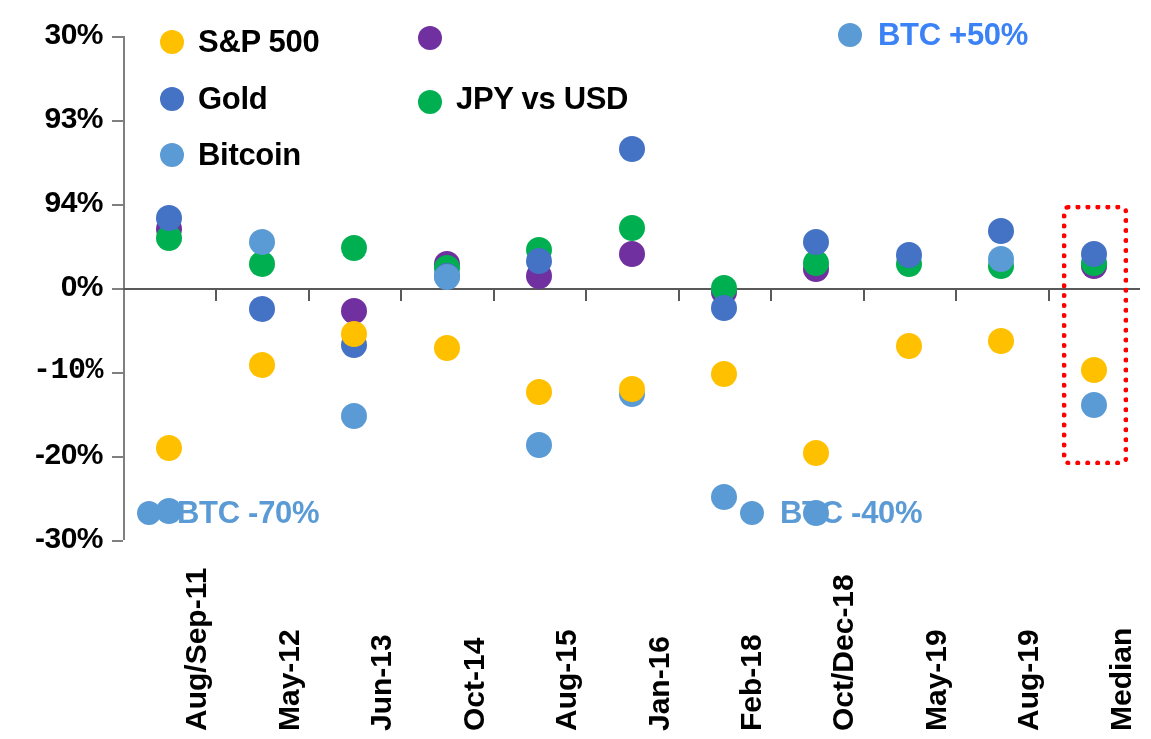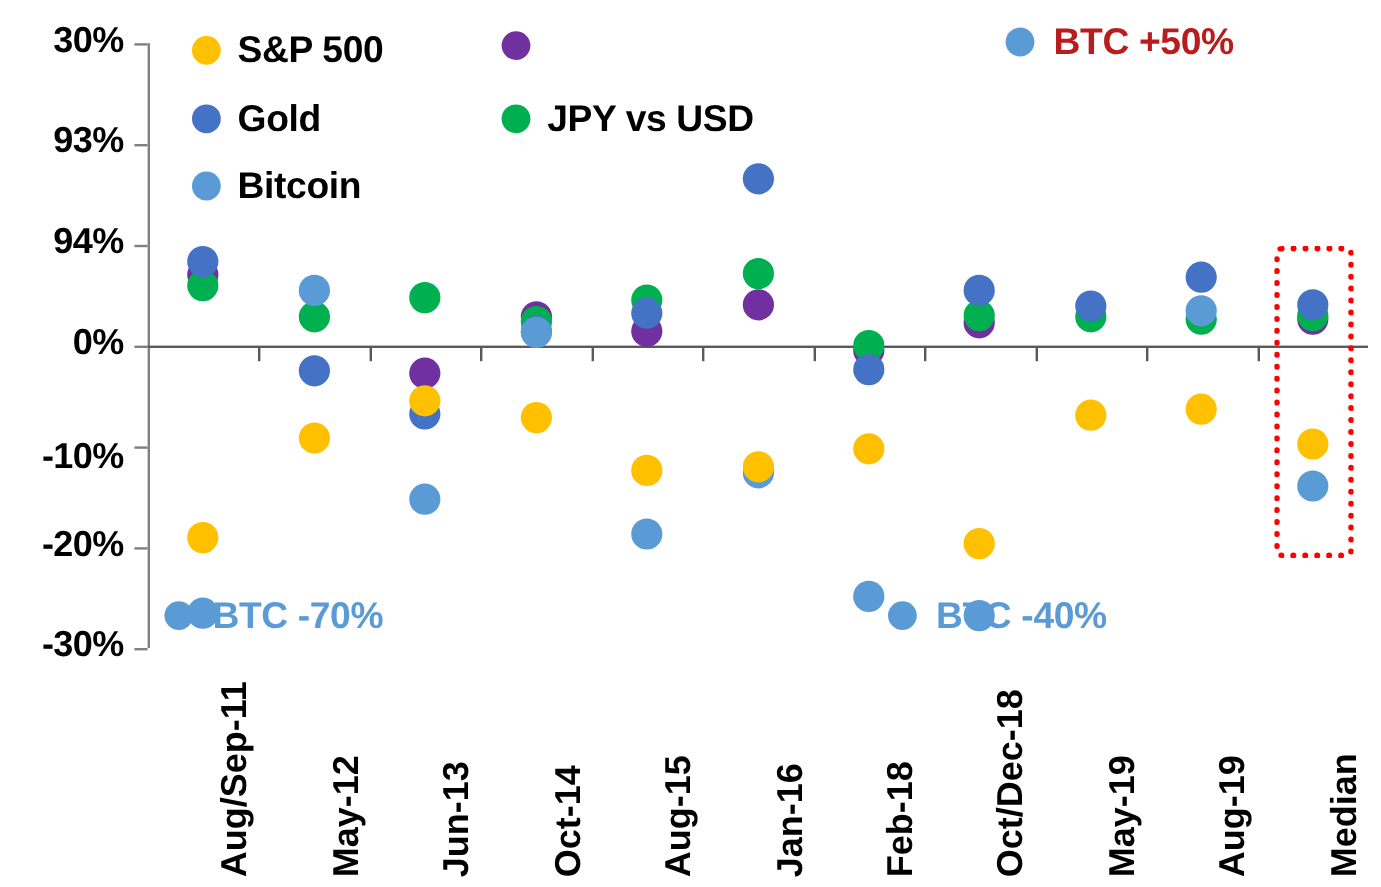--- a/index.html
+++ b/index.html
@@ -60,21 +60,21 @@
 </style>
 </head>
 <body>
 
 <div id="chart-root">
 
   <div class="ylabel" style="left: 0px; width: 103px; top: 19px;">30%</div>
   <div class="ylabel" style="left: 0px; width: 103px; top: 103px;">93%</div>
   <div class="ylabel" style="left: 0px; width: 103px; top: 187px;">94%</div>
   <div class="ylabel" style="left: 0px; width: 103px; top: 271px;">0%</div>
-  <div class="ylabel" style="left: 0px; width: 103px; top: 366px;">-10%</div>
+  <div class="ylabel" style="left: 0px; width: 103px; top: 355px; font-family: Liberation Mono, monospace;">-10%</div>
   <div class="ylabel" style="left: 0px; width: 103px; top: 439px;">-20%</div>
   <div class="ylabel" style="left: 0px; width: 103px; top: 523px;">-30%</div>
 
   <div class="y-axis-line" id="yaxis" style="left: 123px; top: 36px; height: 504px;"></div>
   <div class="x-axis-line" id="xaxis" style="left: 123px; top: 288px; width: 1017px;"></div>
 
   <div id="ticks">
       <div class="tick" style="left: 112px; top: 36px;"></div>
       <div class="tick" style="left: 112px; top: 120px;"></div>
       <div class="tick" style="left: 112px; top: 204px;"></div>
@@ -174,28 +174,28 @@
     <span class="legend-dot" style="background:#4472C4;"></span>
     <span class="legend-text">Gold</span>
   </div>
   <div class="legend-item" style="left:160px;top:139px;justify-content:space-between;">
     <span class="legend-dot" style="background:#5B9BD5;"></span>
     <span class="legend-text">Bitcoin</span>
   </div>
   <div class="legend-item" style="left:418px;top:26px;">
     <span class="legend-dot" style="background:#7030A0;"></span>
   </div>
-  <div class="legend-item" style="left:418px;top:83px;">
+  <div class="legend-item" style="left:418px;top:83px;align-items:flex-end;">
     <span class="legend-dot" style="background:#00B050;"></span>
     <span class="legend-text">JPY vs USD</span>
   </div>
 
   <div class="anno" style="left:838px;top:19px;">
     <span class="anno-dot" style="background:#5B9BD5;"></span>
-    <span class="anno-text" style="color:#b91c1c;">BTC +50%</span>
+    <span class="anno-text" style="color:#3b82f6;">BTC +50%</span>
   </div>
   <div class="anno" style="left:137px;top:497px;justify-content:space-between;">
     <span class="anno-dot" style="background:#5B9BD5;"></span>
     <span class="anno-text" style="color:#5B9BD5;">BTC -70%</span>
   </div>
   <div class="anno" style="left:740px;top:497px;text-align:center;">
     <span class="anno-dot" style="background:#5B9BD5;"></span>
     <span class="anno-text" style="color:#5B9BD5;">BTC -40%</span>
   </div>
 

